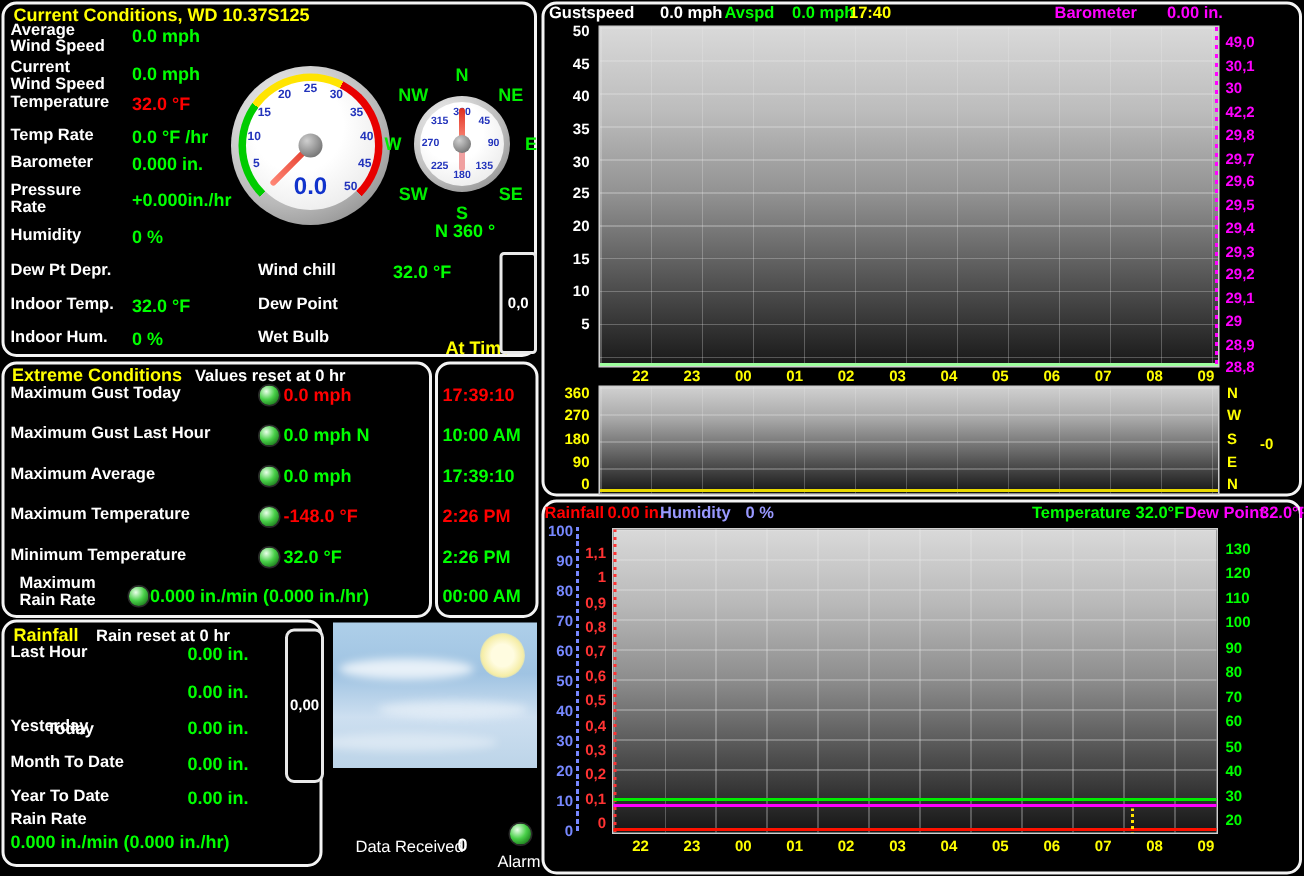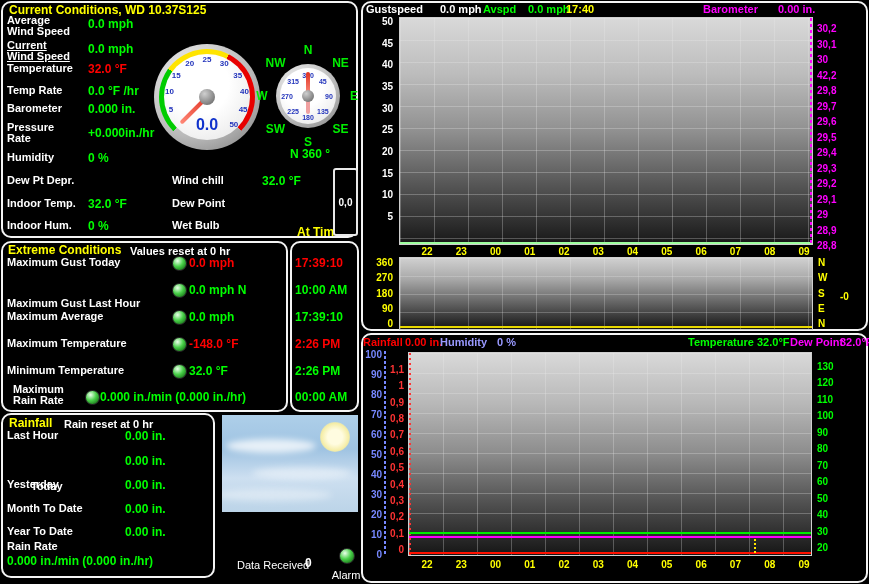--- a/index.html
+++ b/index.html
@@ -68,20 +68,23 @@
   <div class="ttl" style="left:297px;top:225px;">At Time</div>
 
   <div class="ttl" style="left:9px;top:416px;">Rainfall</div>
   <div class="sub" style="left:64px;top:418px;">Rain reset at 0 hr</div>
   <div class="lbl" style="left:7px;top:541px;">Rain Rate</div>
   <div class="val" style="left:7px;top:555px;color:#00ff00;">0.000 in./min (0.000 in./hr)</div>
 
   <div class="minibox" style="left:333px;top:168px;width:25px;height:68px;">
     <span>0,0</span>
   </div>
+  <div class="minibox" style="left:190px;top:419px;width:26px;height:103px;border-radius:6px;">
+    <span>0,00</span>
+  </div>
 
   <div class="gauge" style="left:154px;top:44px;width:106px;height:106px;">
     <div class="abs" style="inset:5px;border-radius:50%;
          background:conic-gradient(from 225deg, #00cc00 0deg 81deg, #ffe400 81deg 162deg, #e80000 162deg 270deg, transparent 270deg 360deg);"></div>
     <div class="gauge-face" style="inset:10px;"></div>
     <div id="windGaugeNums" class="abs" style="inset:0;">
         <div class="gnum" style="left: 16.8599px; top: 64.7426px;">5</div>
         <div class="gnum" style="left: 15.4678px; top: 47.0555px;">10</div>
         <div class="gnum" style="left: 22.2574px; top: 30.6642px;">15</div>
         <div class="gnum" style="left: 35.7484px; top: 19.1418px;">20</div>
@@ -144,21 +147,21 @@
     <div class="abs" style="left:0;top:183px;width:100%;height:2px;background:#ff00ff;"></div>
     <div class="abs" style="left:0;bottom:1px;width:100%;height:2px;background:#ff1100;"></div>
     <div class="abs" style="left:345px;top:186px;width:2px;height:16px;
          background:repeating-linear-gradient(180deg,#ffe400 0 2px,transparent 2px 4px);"></div>
   </div>
   <div class="xlab" style="left:840px;top:291px;transform:none;">-0</div>
 
 <div class="lbl" style="left: 7px; top: 15px;">Average
 Wind Speed</div>
     <div class="val" style="left: 88px; top: 18px; color: rgb(0, 255, 0);">0.0 mph</div>
-    <div class="lbl" style="left: 7px; top: 40px; text-decoration: underline;">Current
+    <div class="lbl" style="left: 7px; top: 40px;">Current
 Wind Speed</div>
     <div class="val" style="left: 88px; top: 43px; color: rgb(0, 255, 0);">0.0 mph</div>
     <div class="lbl" style="left: 7px; top: 63px;">Temperature</div>
     <div class="val" style="left: 88px; top: 63px; color: rgb(255, 0, 0);">32.0 °F</div>
     <div class="lbl" style="left: 7px; top: 85px;">Temp Rate</div>
     <div class="val" style="left: 88px; top: 85px; color: rgb(0, 255, 0);">0.0 °F /hr</div>
     <div class="lbl" style="left: 7px; top: 103px;">Barometer</div>
     <div class="val" style="left: 88px; top: 103px; color: rgb(0, 255, 0);">0.000 in.</div>
     <div class="lbl" style="left: 7px; top: 122px;">Pressure
 Rate</div>
@@ -171,21 +174,21 @@
     <div class="lbl" style="left: 7px; top: 220px;">Indoor Hum.</div>
     <div class="val" style="left: 88px; top: 220px; color: rgb(0, 255, 0);">0 %</div>
     <div class="lbl" style="left: 172px; top: 175px;">Wind chill</div>
     <div class="val" style="left: 262px; top: 175px; color: rgb(0, 255, 0);">32.0 °F</div>
     <div class="lbl" style="left: 172px; top: 198px;">Dew Point</div>
     <div class="lbl" style="left: 172px; top: 220px;">Wet Bulb</div>
     <div class="lbl" style="left: 7px; top: 257px;">Maximum Gust Today</div>
     <div class="led" style="left: 172px; top: 256px;"></div>
     <div class="val" style="left: 189px; top: 257px; color: rgb(255, 0, 0);">0.0 mph</div>
     <div class="val" style="left: 295px; top: 257px; color: rgb(255, 0, 0);">17:39:10</div>
-    <div class="lbl" style="left: 7px; top: 298px;">Maximum Gust Last Hour</div>
+    <div class="lbl" style="left: 7px; top: 284px;">Maximum Gust Last Hour</div>
     <div class="led" style="left: 172px; top: 283px;"></div>
     <div class="val" style="left: 189px; top: 284px; color: rgb(0, 255, 0);">0.0 mph  N</div>
     <div class="val" style="left: 295px; top: 284px; color: rgb(0, 255, 0);">10:00 AM</div>
     <div class="lbl" style="left: 7px; top: 311px;">Maximum Average</div>
     <div class="led" style="left: 172px; top: 310px;"></div>
     <div class="val" style="left: 189px; top: 311px; color: rgb(0, 255, 0);">0.0 mph</div>
     <div class="val" style="left: 295px; top: 311px; color: rgb(0, 255, 0);">17:39:10</div>
     <div class="lbl" style="left: 7px; top: 338px;">Maximum Temperature</div>
     <div class="led" style="left: 172px; top: 337px;"></div>
     <div class="val" style="left: 189px; top: 338px; color: rgb(255, 0, 0);">-148.0 °F</div>
@@ -230,21 +233,21 @@
       <div>40</div>
       <div>35</div>
       <div>30</div>
       <div>25</div>
       <div>20</div>
       <div>15</div>
       <div>10</div>
       <div>5</div>
     </div>
     <div class="axis-col" style="left: 817px; top: 24px; width: 40px; height: 227px; align-items: flex-start; color: rgb(255, 0, 255);">
-      <div>30,2</div>
+      <div>49,0</div>
       <div>30,1</div>
       <div>30</div>
       <div>42,2</div>
       <div>29,8</div>
       <div>29,7</div>
       <div>29,6</div>
       <div>29,5</div>
       <div>29,4</div>
       <div>29,3</div>
       <div>29,2</div>

